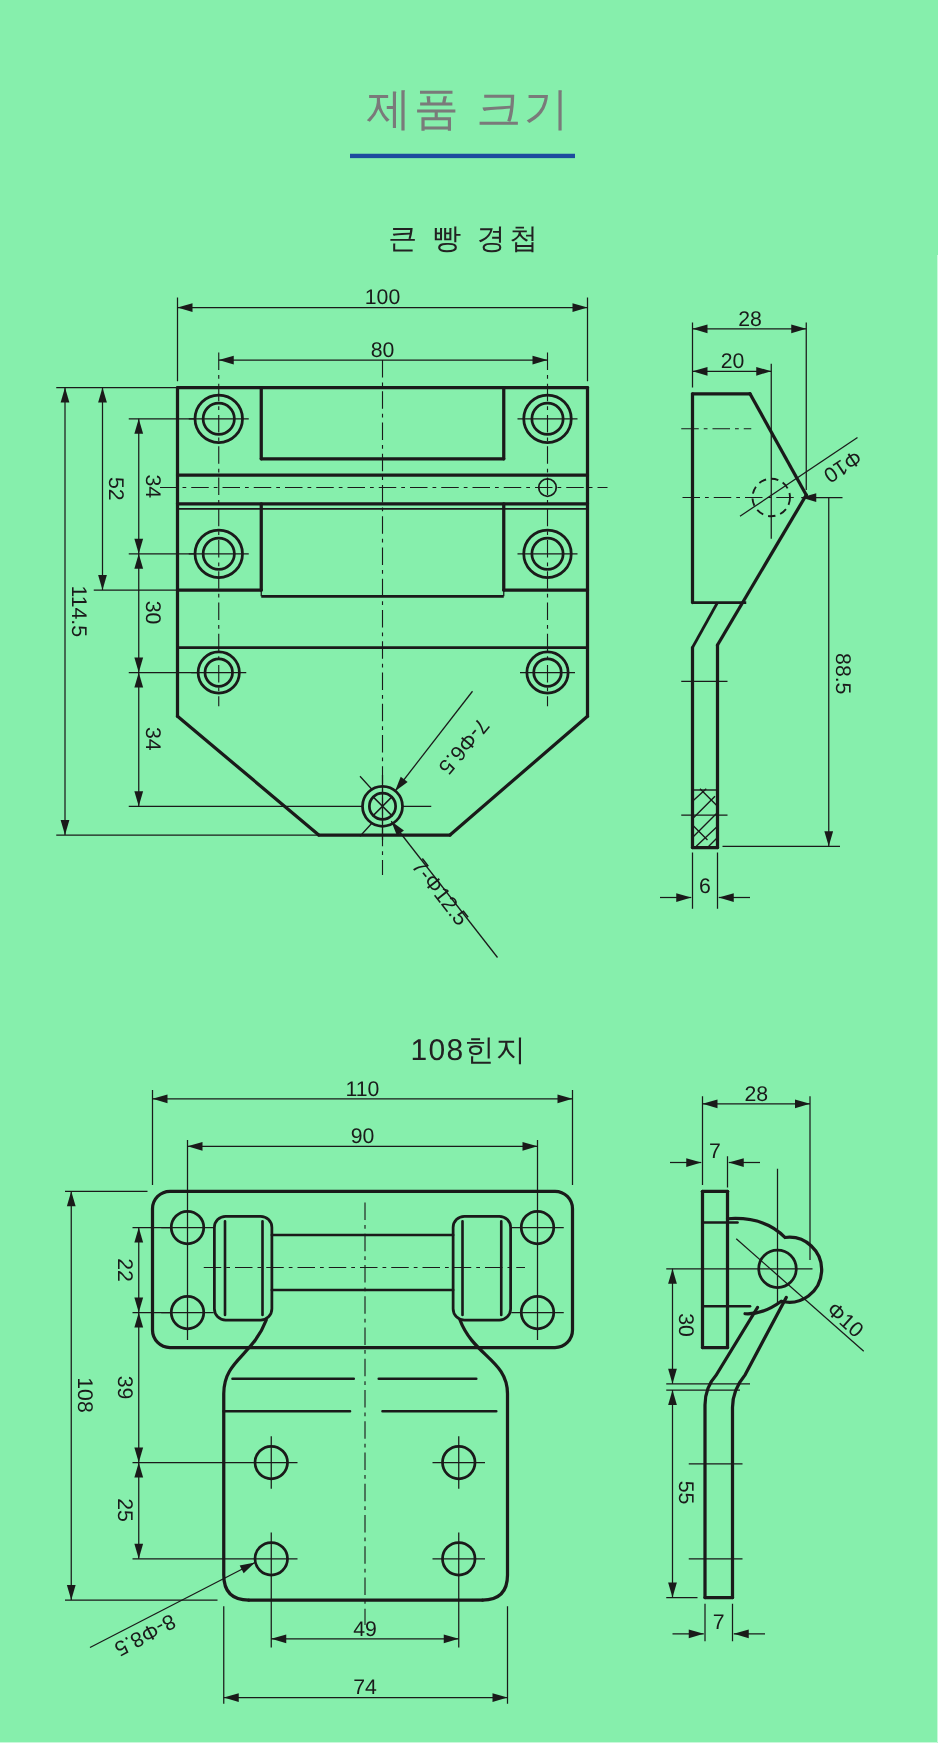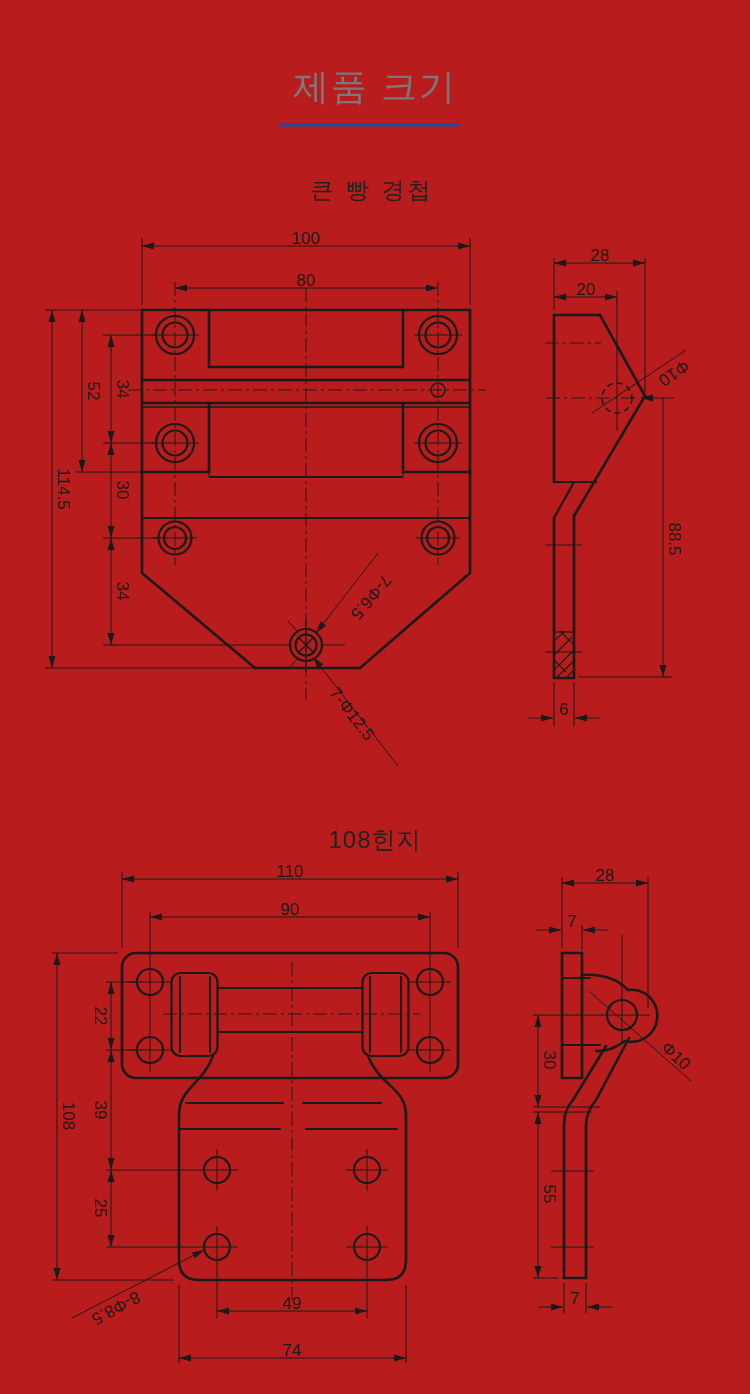--- a/index.html
+++ b/index.html
@@ -1,16 +1,16 @@
 <!DOCTYPE html>
 <html><head>
 <meta charset="utf-8">
 <style>
   html,body{margin:0;padding:0;background:#ffffff;}
-  .sheet{position:relative;width:750px;height:1394px;background:#b91c1c;overflow:hidden;
+  .sheet{position:relative;width:750px;height:1394px;background:#86efac;overflow:hidden;
          font-family:"Liberation Sans", sans-serif;}
   svg{position:absolute;left:0;top:0;}
   svg .ol  {fill:none;stroke:#1a1a1a;stroke-width:2.6;stroke-linecap:round;stroke-linejoin:round;}
   svg .ol2 {fill:none;stroke:#1a1a1a;stroke-width:2.1;stroke-linecap:round;stroke-linejoin:round;}
   svg .hl  {fill:none;stroke:#1a1a1a;stroke-width:2.2;}
   svg .thin{fill:none;stroke:#1a1a1a;stroke-width:1;}
   svg .thn2{fill:none;stroke:#1a1a1a;stroke-width:1.4;}
   svg .cl  {fill:none;stroke:#1a1a1a;stroke-width:0.9;stroke-dasharray:14 4 3 4;}
   svg .hid {fill:none;stroke:#1a1a1a;stroke-width:1.5;stroke-dasharray:6 4;}
   svg .hatch{fill:none;stroke:#1a1a1a;stroke-width:1.1;}

